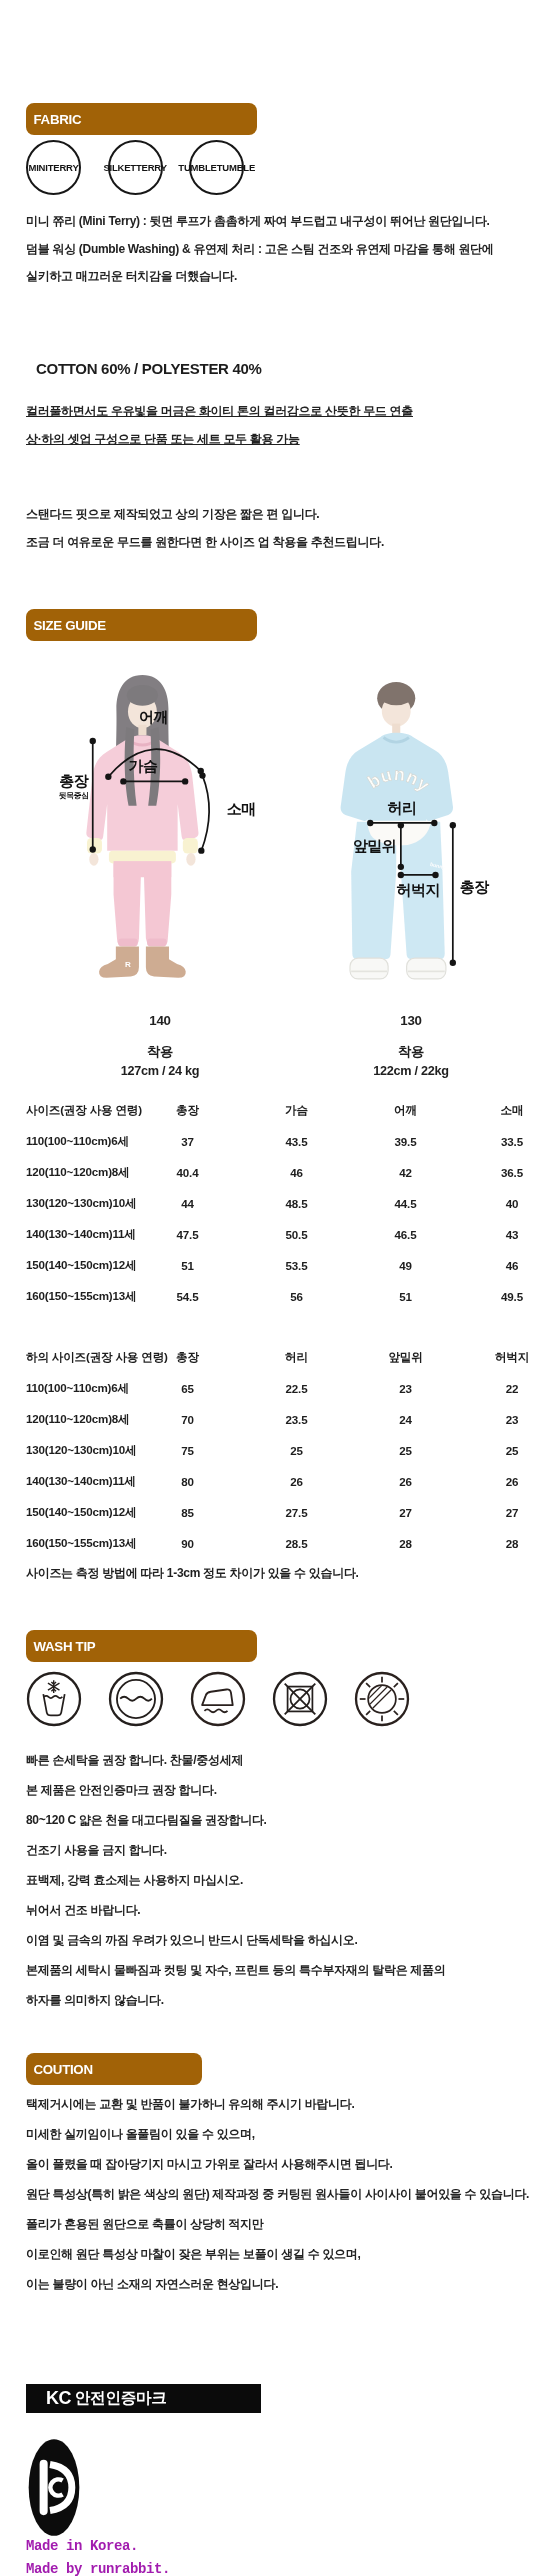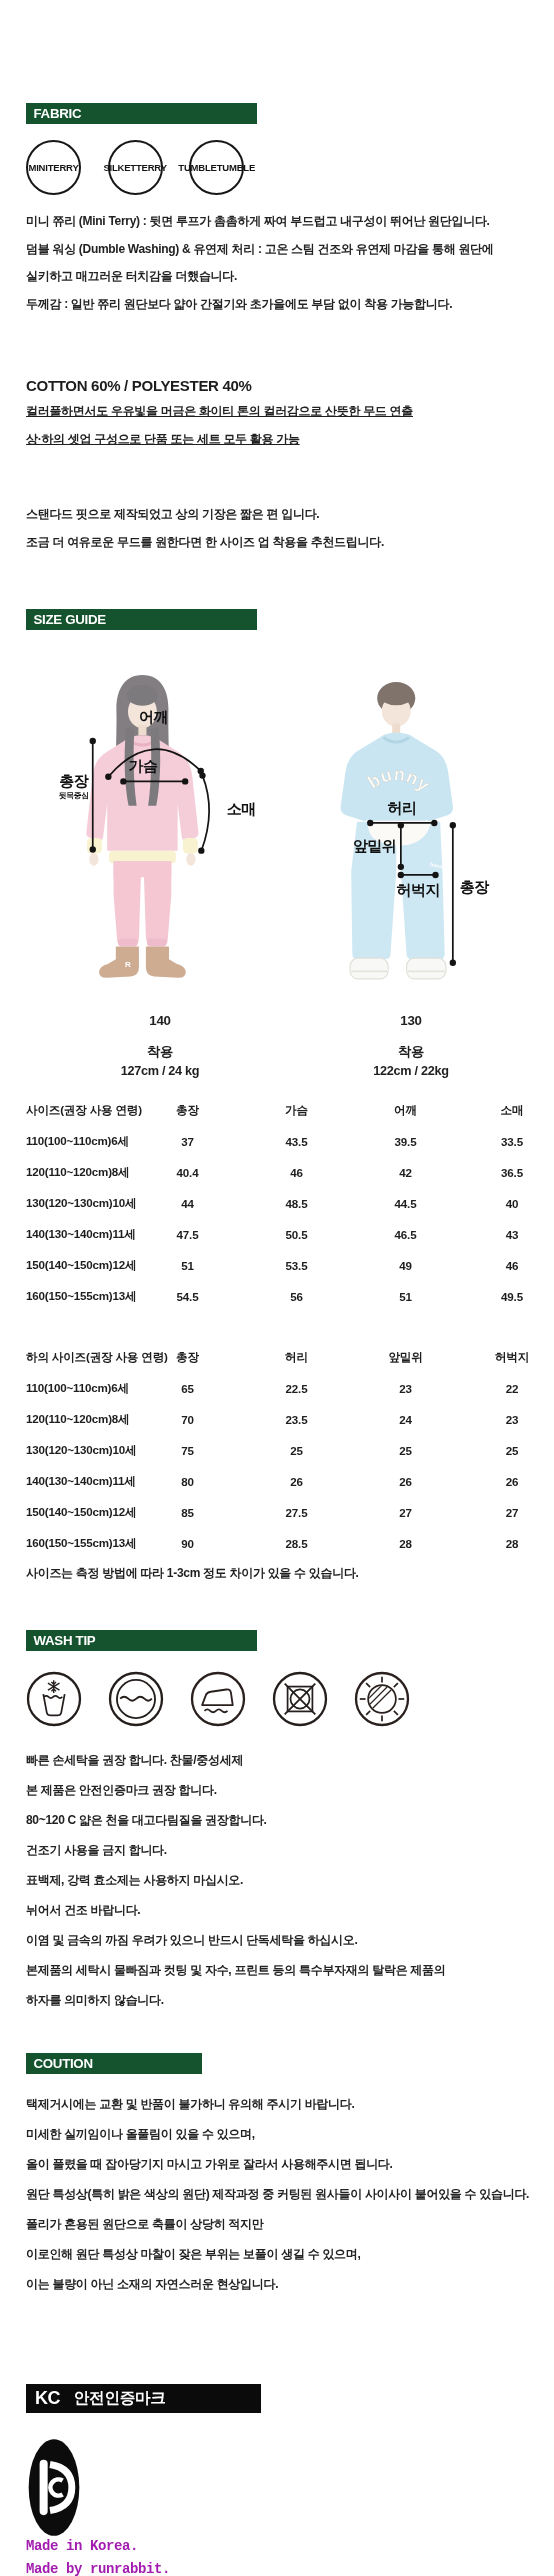--- a/index.html
+++ b/index.html
@@ -1,35 +1,35 @@
 <!DOCTYPE html>
 <html style="font-size:9.2px"><head>
 <meta charset="utf-8">
 <style>
   html,body{margin:0;padding:0;background:#ffffff;}
   body{width:555px;height:2576px;position:relative;font-family:"Liberation Sans",sans-serif;color:#1f1f1f;overflow:hidden;}
   .abs{position:absolute;}
-  .secbar{height:21px;background:#14532d;color:#fff;display:flex;align-items:center;padding-left:7.5px;box-sizing:border-box;}
+  .secbar{height:32px;background:#a16207;color:#fff;display:flex;align-items:center;padding-left:7.5px;box-sizing:border-box;border-radius:8px;}
   .secbar span{font-weight:bold;font-size:13.3px;letter-spacing:-0.3px;}
   .badges{display:flex;gap:26.6px;}
   .badge{width:55px;height:55px;border:2px solid #171717;border-radius:50%;display:flex;align-items:center;justify-content:center;box-sizing:border-box;}
   .badge span{font-weight:bold;font-size:9.5px;letter-spacing:-0.2px;line-height:1.22;color:#141414;}
   .linelist .tline{height:27.5px;display:flex;align-items:center;font-size:12px;font-weight:600;letter-spacing:-0.3px;color:#222;}
   .linelist52 .tline{height:30px;display:flex;align-items:center;font-size:12px;font-weight:600;letter-spacing:-0.3px;color:#222;}
   .bigline{font-size:15px;font-weight:600;letter-spacing:-0.3px;color:#1d1d1d;}
   .stable{width:537px;}
   .trow{display:grid;grid-template-columns:107px 109px 109px 109px 104px;height:31px;align-items:center;}
   .tcell{font-size:11.6px;font-weight:600;letter-spacing:-0.2px;text-align:center;white-space:nowrap;color:#1e1e1e;}
   .tcell:first-child{text-align:left;}
   .note{font-size:12px;font-weight:bold;letter-spacing:-0.3px;}
   .washicons{display:flex;gap:26px;}
   .wearbox{width:162px;text-align:center;}
   .wear-line{display:flex;justify-content:center;gap:15px;font-size:13.3px;font-weight:bold;letter-spacing:-0.3px;flex-direction:column;}
   .spec-line{margin-top:3px;font-size:12.7px;font-weight:600;letter-spacing:-0.3px;}
-  .kcbar{height:29px;background:#0b0b0b;color:#fff;display:flex;align-items:center;gap:14px;padding-left:9px;box-sizing:border-box;}
+  .kcbar{height:29px;background:#0b0b0b;color:#fff;display:flex;align-items:center;gap:4px;padding-left:20px;box-sizing:border-box;}
   .kcbar .mark{font-weight:bold;font-size:18px;letter-spacing:-0.6px;}
   .kcbar .lbl{font-weight:bold;font-size:15.6px;letter-spacing:-0.3px;}
   .made{font-size:14px;font-weight:bold;letter-spacing:-0.4px;color:#a21caf;font-family:Liberation Mono, monospace;}
   svg text{font-family:"Liberation Sans",sans-serif;}
   .annot{font-weight:bold;font-size:26px;fill:#111;letter-spacing:-1px;}
   .annot-sm{font-weight:bold;font-size:13.5px;fill:#111;letter-spacing:-0.5px;}
 </style>
 </head>
 <body>
 
@@ -53,24 +53,23 @@
       <span>TUMBLE</span>
       <span>TUMBLE</span>
     </div>
   </div>
 
 <div class="abs linelist" style="top:208px;left:26px;width:520px;">
 
 <div class="tline">미니 쮸리 (Mini Terry) : 뒷면 루프가 촘촘하게 짜여 부드럽고 내구성이 뛰어난 원단입니다.</div>
     <div class="tline">덤블 워싱 (Dumble Washing) &amp; 유연제 처리 : 고온 스팀 건조와 유연제 마감을 통해 원단에</div>
     <div class="tline">실키하고 매끄러운 터치감을 더했습니다.</div>
-    <div class="tline">두께감 : 일반 쮸리 원단보다 얇아 간절기와 초가을에도 부담 없이 착용 가능합니다.</div>
-  </div>
-
-<div class="abs bigline" style="top:360px;left:26px;margin-top:17px;">COTTON 60% / POLYESTER 40%</div>
+  </div>
+
+<div class="abs bigline" style="top:360px;left:36px;">COTTON 60% / POLYESTER 40%</div>
 
 <div class="abs linelist" style="top:398px;left:26px;width:520px;text-decoration:underline;">
 
 <div class="tline">컬러풀하면서도 우유빛을 머금은 화이티 톤의 컬러감으로 산뜻한 무드 연출</div>
     <div class="tline">상·하의 셋업 구성으로 단품 또는 세트 모두 활용 가능</div>
   </div>
 
 <div class="abs linelist" style="top:501px;left:26px;width:520px;">
 
 <div class="tline">스탠다드 핏으로 제작되었고 상의 기장은 짧은 편 입니다.</div>

